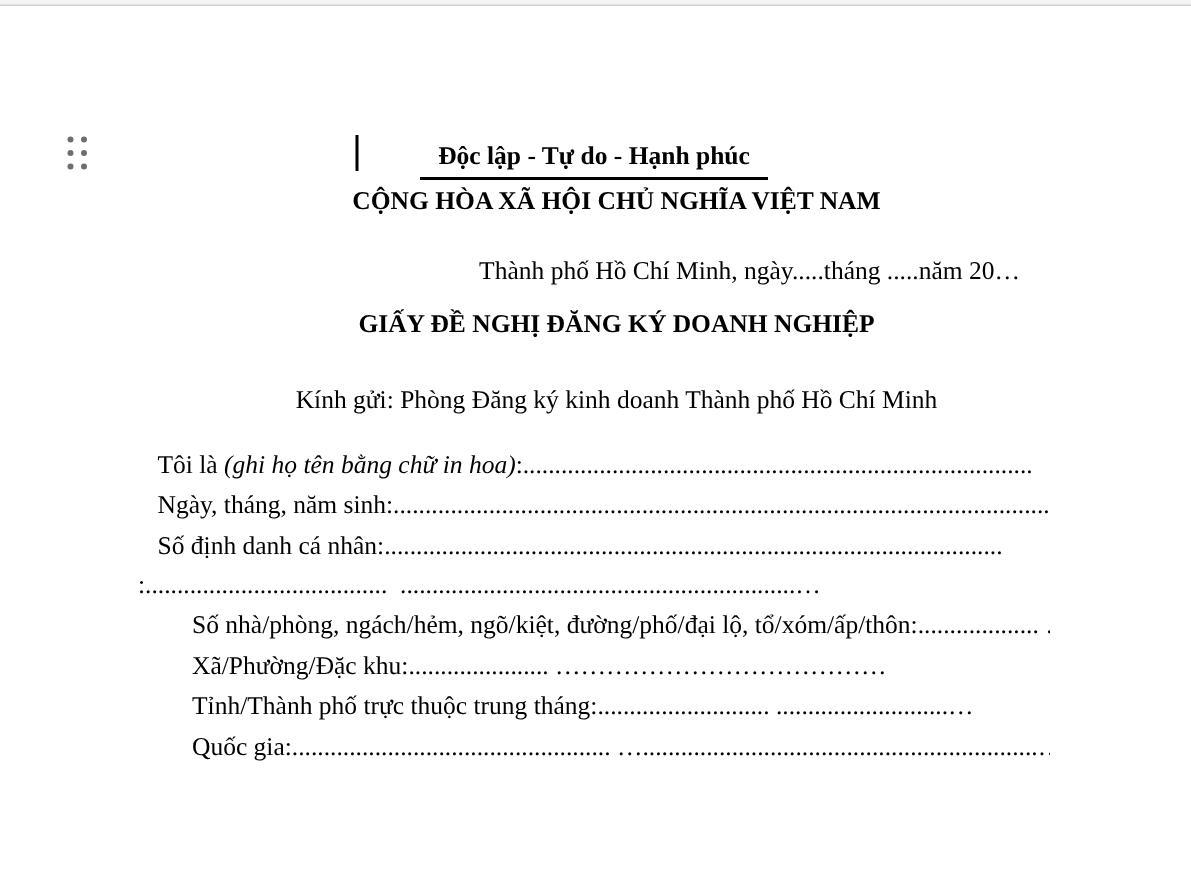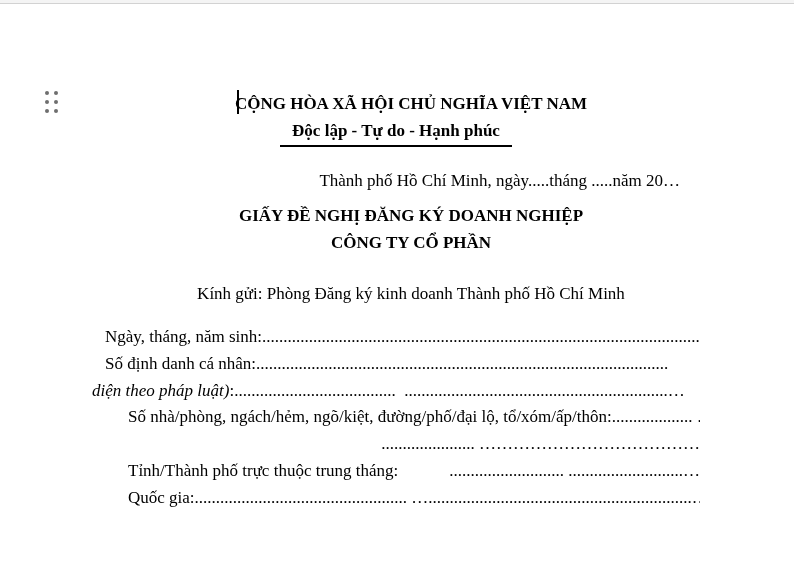--- a/index.html
+++ b/index.html
@@ -40,21 +40,21 @@
 
   .body-block { margin-top:17px; }
   .fline {
     display:flex; align-items:baseline;
     white-space:nowrap; overflow:hidden;
     line-height:26.8px; height:26.8px;
   }
   .lead { flex:0 0 auto; }
   .dots { flex:1 1 0; overflow:hidden; }
   .indent-a { padding-left:13px; }
-  .indent-b { padding-left:36px;text-align:right; }
+  .indent-b { padding-left:36px; }
   .jline {
     line-height:26.8px; height:26.8px; overflow:hidden;
     text-align:justify; text-align-last:justify;
   }
 </style>
 </head>
 <body>
 
 <div class="top-strip"></div>
 
@@ -64,59 +64,62 @@
   <i></i>
   <i></i>
   <i></i>
   <i></i>
 </div>
 
 <span class="caret"></span>
 
 <div class="content">
 
-  <div class="hline bold center shift">CỘNG HÒA XÃ HỘI CHỦ NGHĨA VIỆT NAM</div>
-
   <div class="hline center">
     <span class="motto-underline">Độc lập - Tự do - Hạnh phúc</span>
   </div>
 
+  <div class="hline bold center shift">CỘNG HÒA XÃ HỘI CHỦ NGHĨA VIỆT NAM</div>
+
   <div class="hline dateline">Thành phố Hồ Chí Minh, ngày.....tháng .....năm 20…</div>
 
   <div class="hline bold center shift title1">GIẤY ĐỀ NGHỊ ĐĂNG KÝ DOANH NGHIỆP</div>
-  <div class="hline bold center shift">CÔNG TY CỔ PHẦN</div>
 
   <div class="hline center shift recipient">Kính gửi: Phòng Đăng ký kinh doanh Thành phố Hồ Chí Minh</div>
 
   <div class="body-block">
 
+    <div class="fline indent-a">
+      <span class="lead"><span>Tôi là </span><span class="italic">(ghi họ tên bằng chữ in hoa)</span></span>
+      <span class="dots">:................................................................................</span>
+    </div>
 
     <div class="fline indent-a">
       <span class="lead">Ngày, tháng, năm sinh: </span>
       <span class="dots">.........................................................................................................</span>
     </div>
 
 
     <div class="fline indent-a">
       <span class="lead">Số định danh cá nhân: </span>
       <span class="dots">.................................................................................................</span>
     </div>
 
 
     <div class="fline">
-      <span class="lead italic">diện theo pháp luật)</span>
       <span class="dots">:......................................&nbsp;&nbsp;..............................................................…</span>
     </div>
 
     <div class="fline indent-b">
       <span class="lead">Số nhà/phòng, ngách/hẻm, ngõ/kiệt, đường/phố/đại lộ, tổ/xóm/ấp/thôn:</span>
       <span class="dots">...................&nbsp;…</span>
     </div>
 
     <div class="fline indent-b">
+      <span class="lead">Xã/Phường/Đặc khu:</span>
       <span class="dots">......................&nbsp;…………………………………</span>
     </div>
 
     <div class="fline indent-b">
       <span class="lead">Tỉnh/Thành phố trực thuộc trung tháng:</span>
       <span class="dots">...........................&nbsp;...........................…</span>
     </div>
 
     <div class="fline indent-b">
       <span class="lead">Quốc gia:</span>

